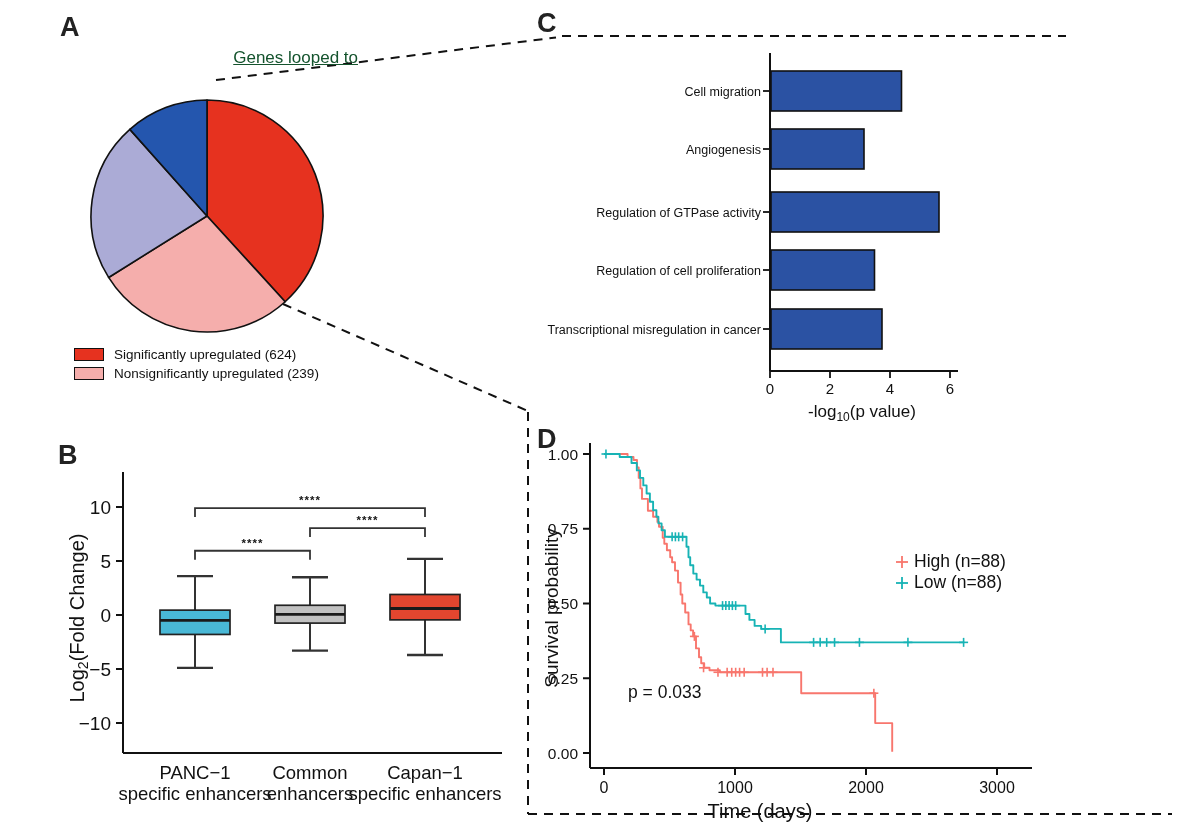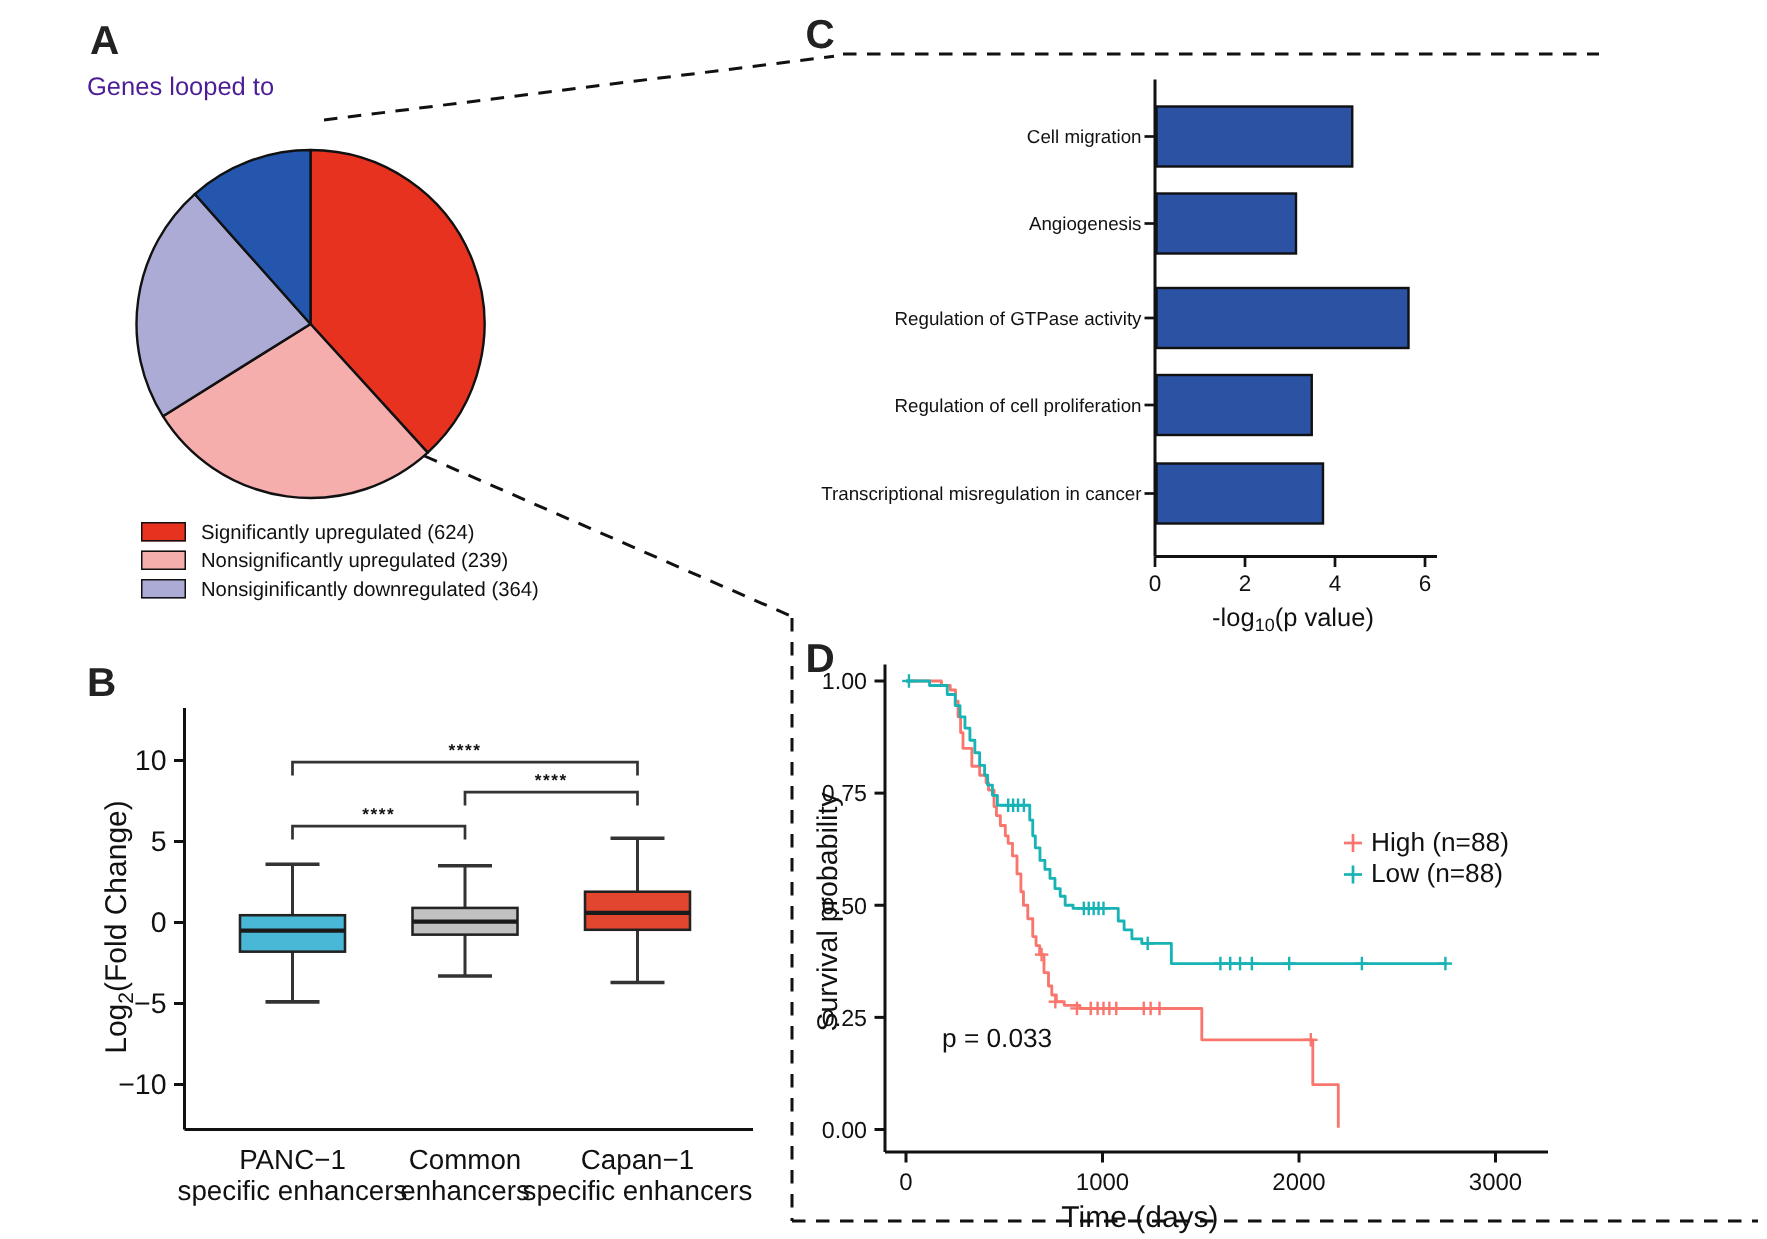--- a/index.html
+++ b/index.html
@@ -1,22 +1,22 @@
 <!DOCTYPE html>
 <html><head>
 <meta charset="utf-8">
 <style>
   html,body{margin:0;padding:0;background:#e9e9e9;}
   .canvas{position:relative;width:1178px;height:826px;background:#ffffff;
           font-family:"Liberation Sans",sans-serif;color:#111;overflow:hidden;margin:0 auto;}
   .panel-label{position:absolute;font-size:27px;font-weight:bold;color:#222;}
-  .pie-title{position:absolute;left:58px;top:46px;width:300px;text-align:left;
-             font-size:17px;line-height:1.4;color:#4c1d95;}
+  .pie-title{position:absolute;left:58px;top:46px;width:300px;text-align:right;
+             font-size:17px;line-height:1.4;color:#14532d;text-decoration:underline;}
   .pie-legend{position:absolute;left:74px;top:347px;}
-  .legend-row{display:flex;align-items:center;margin-bottom:4px;margin-left:20px;}
+  .legend-row{display:flex;align-items:center;margin-bottom:4px;}
   .legend-swatch{width:28px;height:11px;border:1.6px solid #111;margin-right:10px;flex:none;}
   .legend-text{font-size:13.5px;white-space:nowrap;}
   svg{position:absolute;overflow:visible;}
   svg text{font-family:"Liberation Sans",sans-serif;fill:#111;}
 </style>
 </head>
 <body>
 
 <div class="canvas">
 
@@ -43,24 +43,20 @@
       <path d="M 120 120 L 42.85 33.38 A 116 116 0 0 1 120.00 4.00 Z" fill="#2456AE" stroke="#111" stroke-width="1.6" stroke-linejoin="round"></path>
     </svg>
   <div class="pie-legend" id="pie-legend">
       <div class="legend-row">
         <span class="legend-swatch" style="background: rgb(230, 50, 31);"></span>
         <span class="legend-text">Significantly upregulated (624)</span>
       </div>
       <div class="legend-row">
         <span class="legend-swatch" style="background: rgb(245, 174, 172);"></span>
         <span class="legend-text">Nonsignificantly upregulated (239)</span>
-      </div>
-      <div class="legend-row">
-        <span class="legend-swatch" style="background: rgb(171, 171, 214);"></span>
-        <span class="legend-text">Nonsiginificantly downregulated (364)</span>
       </div>
     </div>
 
   <svg id="box-svg" style="left:55px;top:448px;" width="465" height="378" viewBox="55 448 465 378">
       <line x1="123" y1="472" x2="123" y2="753" stroke="#111" stroke-width="2"></line>
       <line x1="123" y1="753" x2="502" y2="753" stroke="#111" stroke-width="2"></line>
       <line x1="116" y1="723" x2="123" y2="723" stroke="#111" stroke-width="2"></line>
       <text x="111" y="729.5" font-size="19" text-anchor="end">−10</text>
       <line x1="116" y1="669" x2="123" y2="669" stroke="#111" stroke-width="2"></line>
       <text x="111" y="675.5" font-size="19" text-anchor="end">−5</text>

